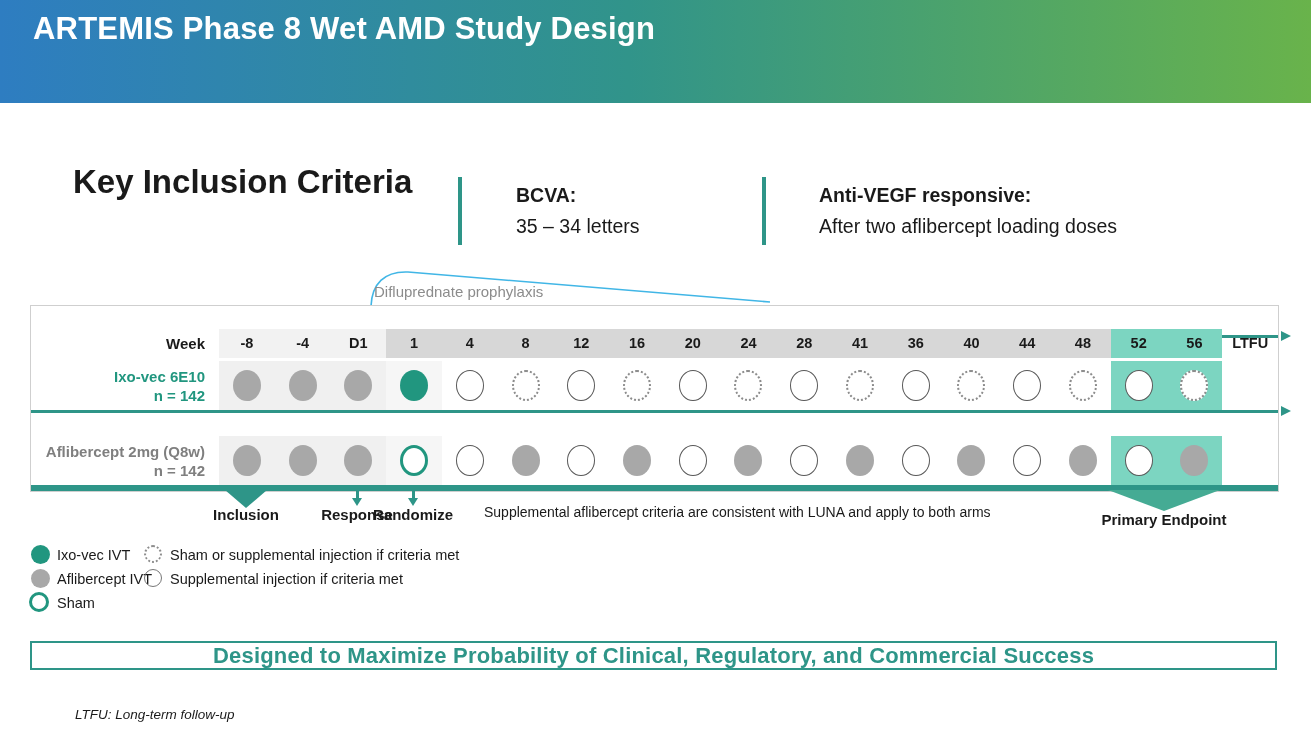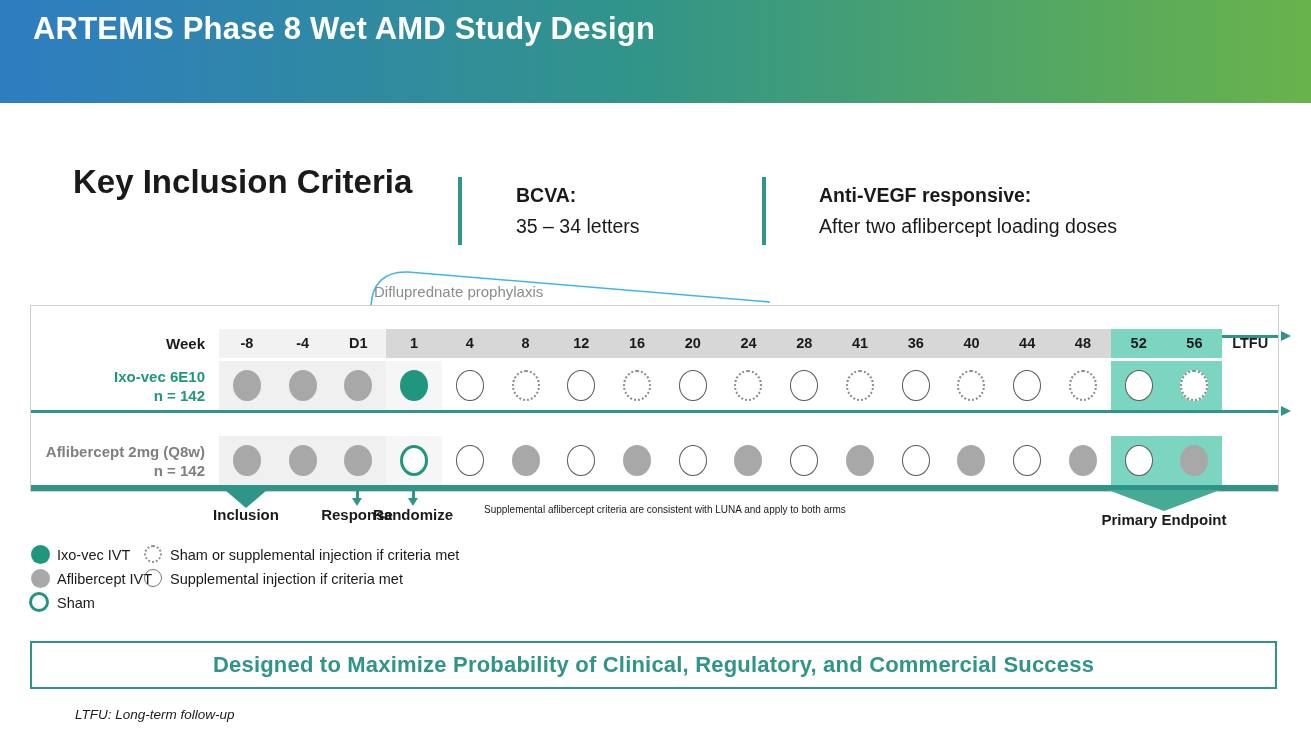--- a/index.html
+++ b/index.html
@@ -55,35 +55,35 @@
   .dot-dotted{background:transparent;border:2px dotted #8c8c8c;}
   .bg-hlrow .dot-outline,.bg-hlrow .dot-dotted{background:#fff;}
 
   
   .tri-down{position:absolute;width:0;height:0;border-left:21px solid transparent;
             border-right:21px solid transparent;border-top:18px solid var(--line);}
   .sm-stem{position:absolute;width:2.5px;height:9px;background:var(--line);}
   .sm-head{position:absolute;width:0;height:0;border-left:5px solid transparent;
            border-right:5px solid transparent;border-top:8px solid var(--line);}
   .ann-label{position:absolute;font-size:15px;font-weight:bold;text-align:center;}
-  .ann-note{position:absolute;font-size:10px;}
+  .ann-note{position:absolute;font-size:14px;}
   .pe-tri{position:absolute;left:1108px;top:490px;width:112px;height:21px;background:#45ab94;
           -webkit-clip-path:polygon(0 0,100% 0,50% 100%);clip-path:polygon(0 0,100% 0,50% 100%);}
 
   
   .lgi{position:absolute;box-sizing:border-box;border-radius:50%;}
   .lg-fill-teal{width:19px;height:19px;background:var(--teal);}
   .lg-fill-gray{width:19px;height:19px;background:var(--graydot);}
   .lg-sham{width:20px;height:20px;background:#fff;border:3px solid var(--teal);}
   .lg-dotted{width:18px;height:18px;border:2px dotted #8c8c8c;}
   .lg-outline{width:18px;height:18px;border:1.4px solid #777;}
   .lgt{position:absolute;font-size:14.5px;}
 
   
-  .banner{position:absolute;left:30px;top:641px;width:1247px;height:48px;box-sizing:border-box;
+  .banner{position:absolute;left:30px;top:641px;width:1247px;height:29px;box-sizing:border-box;
           border:2px solid var(--line);display:flex;align-items:center;justify-content:center;}
   .banner-text{font-size:22px;font-weight:600;color:var(--line);letter-spacing:.2px;}
   .footnote{position:absolute;left:75px;top:707px;font-size:13.5px;font-style:italic;}
 </style>
 </head>
 <body>
 
 <div class="hdr">
   <div class="hdr-title">ARTEMIS Phase 8 Wet AMD Study Design</div>
 </div>

